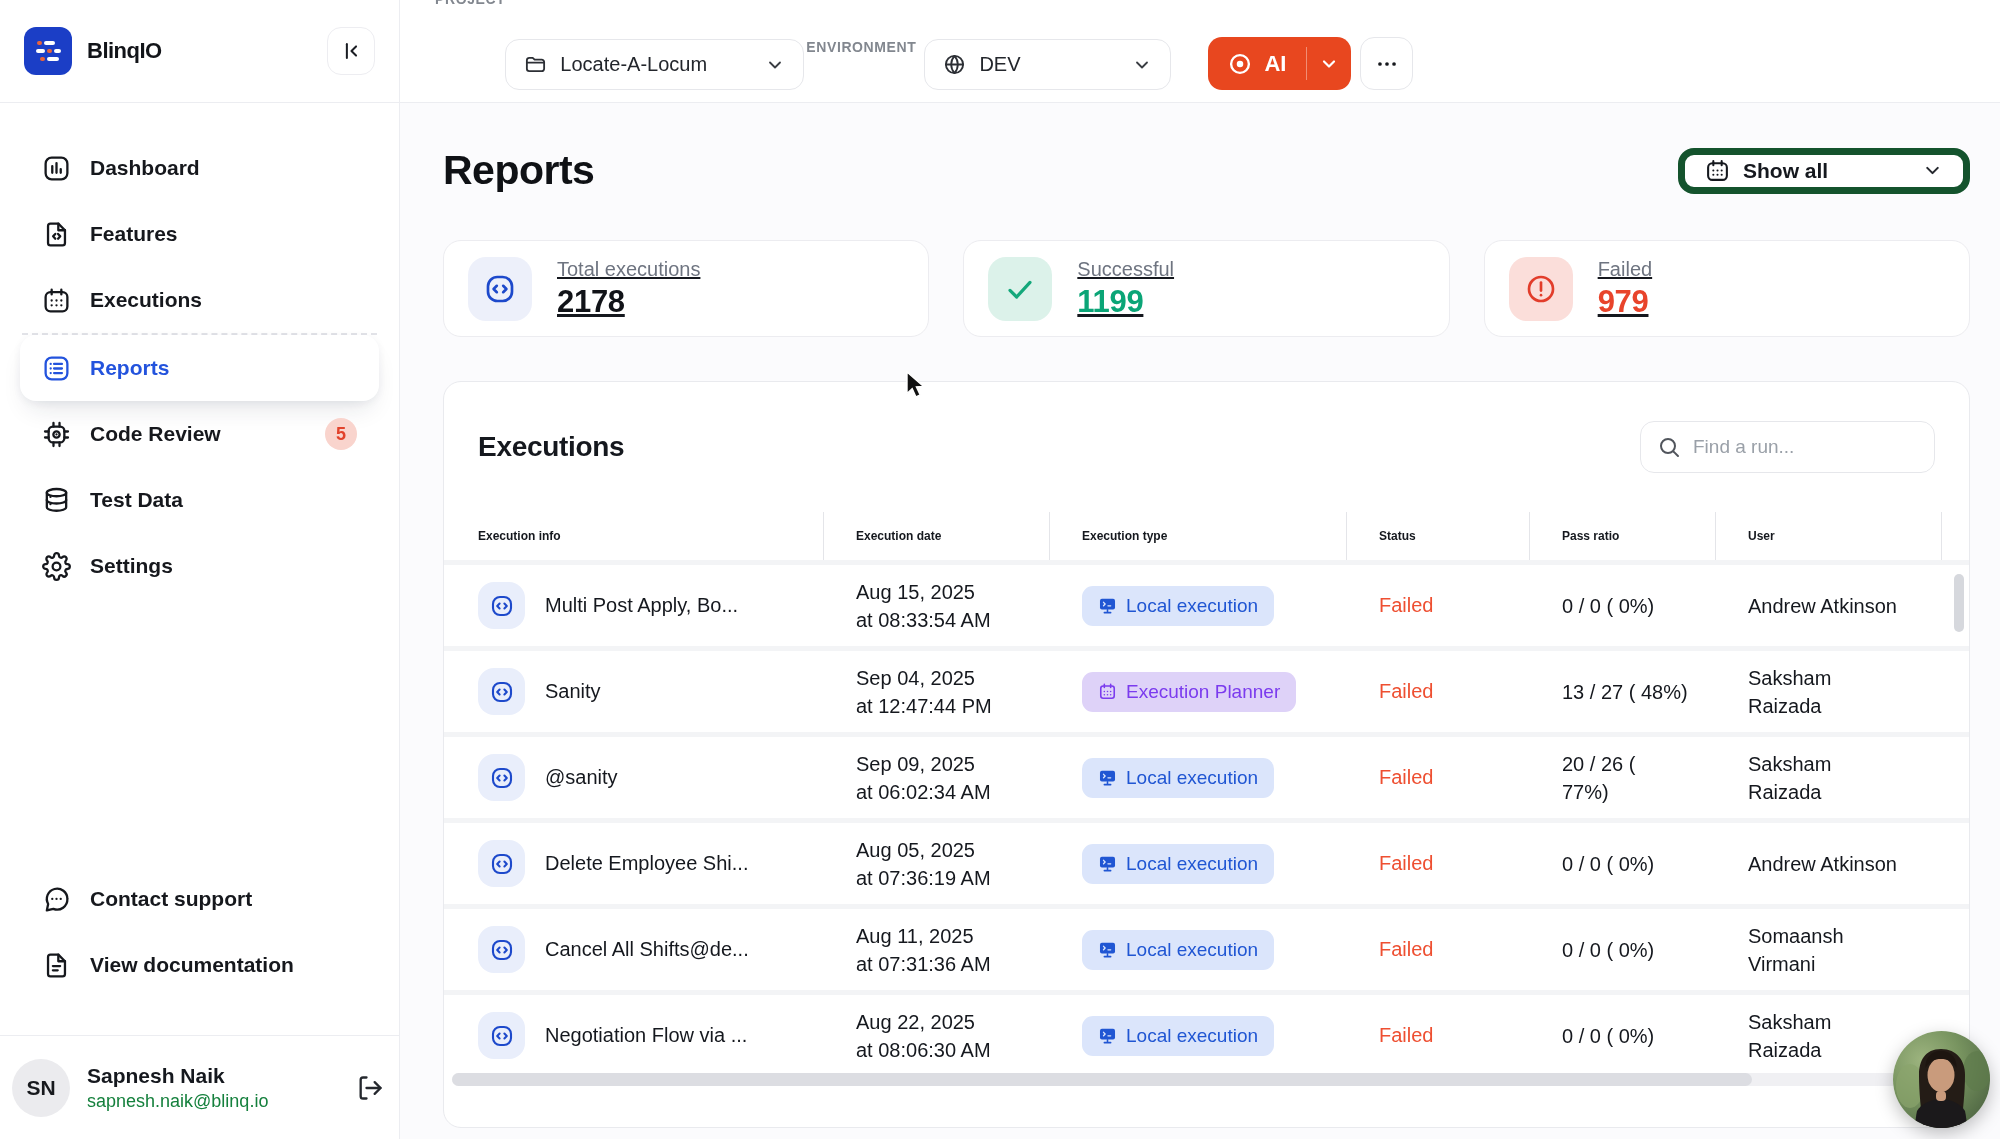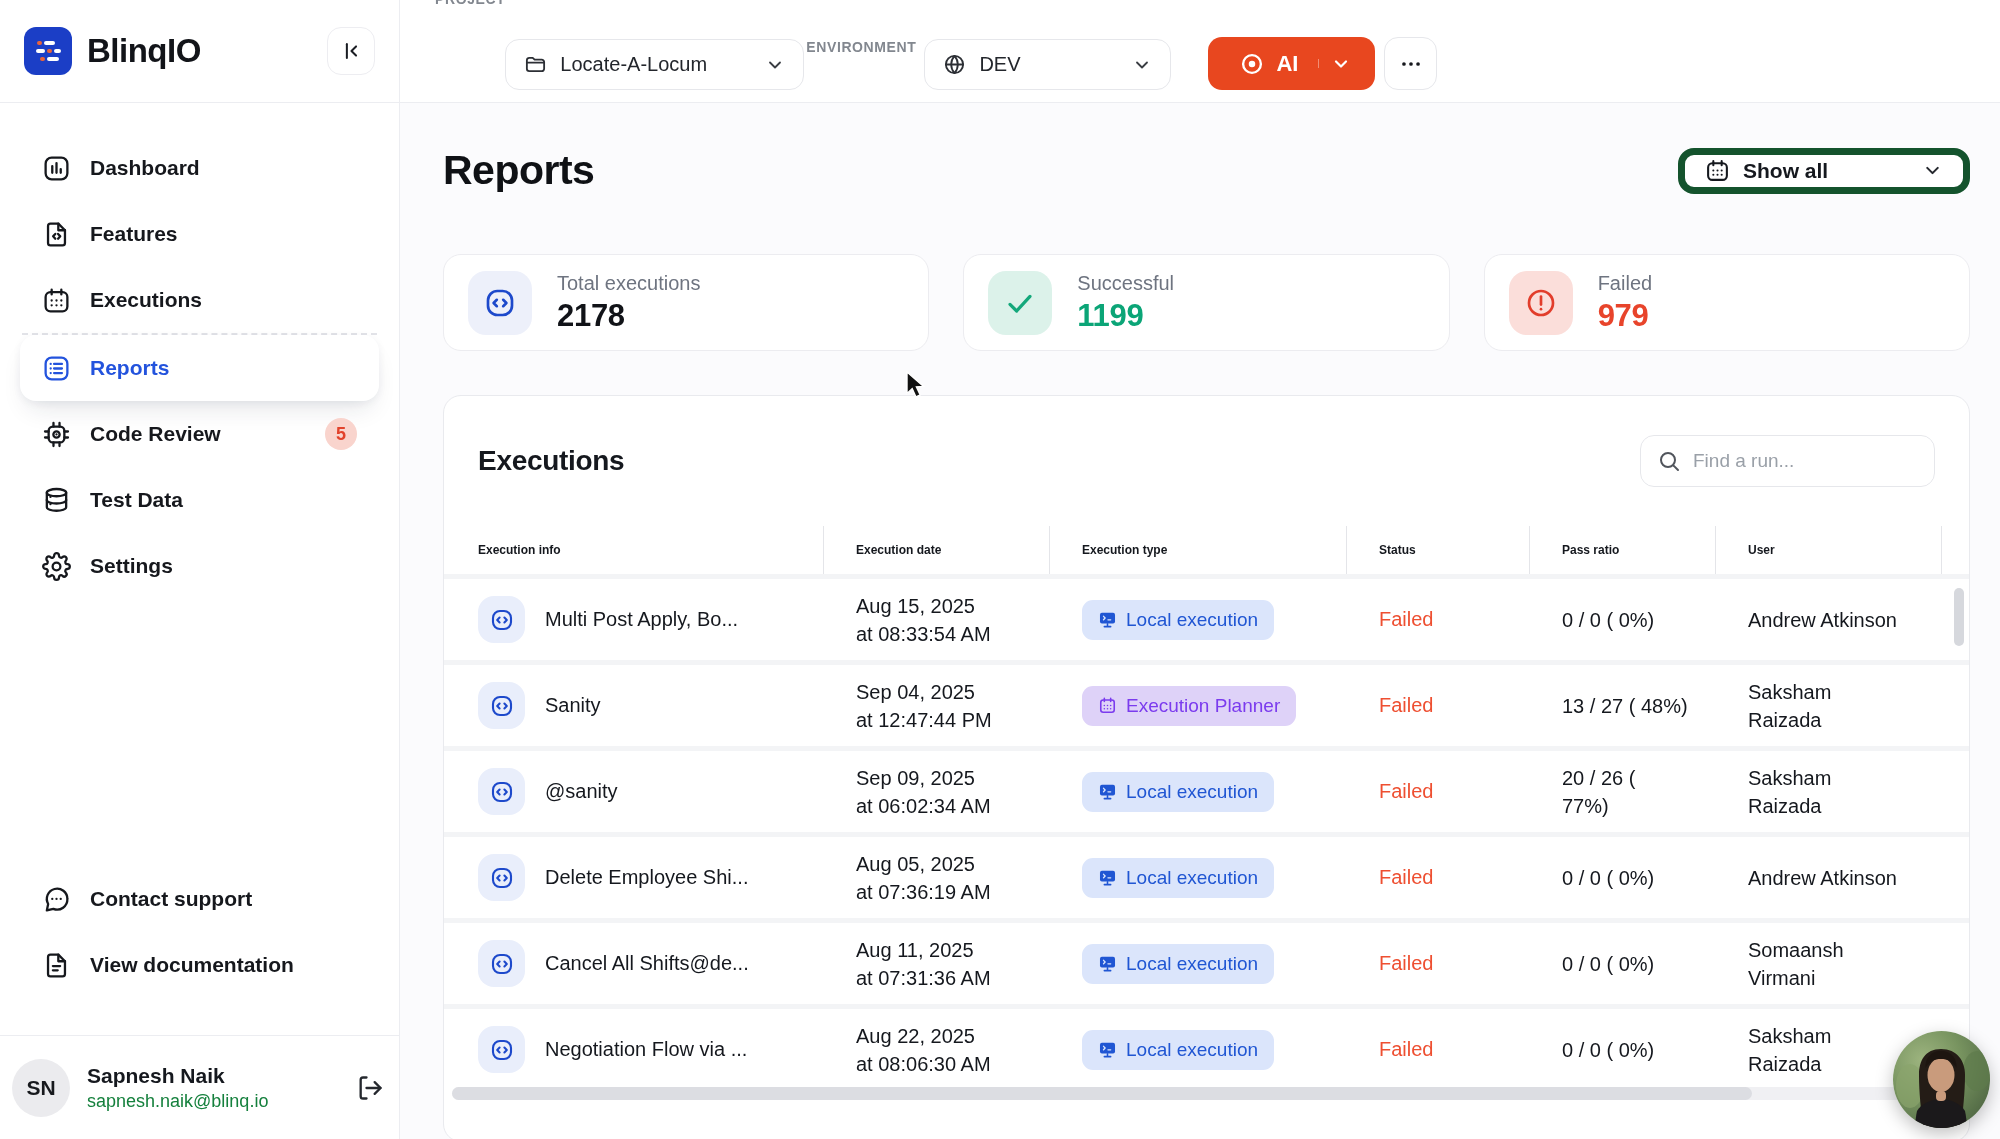--- a/index.html
+++ b/index.html
@@ -4,21 +4,21 @@
 <style>
   * { box-sizing: border-box; margin: 0; padding: 0; }
   html,body { width:2000px; height:1139px; }
   body { font-family:"Liberation Sans","DejaVu Sans",sans-serif; color:#15181e; }
   .app { position:relative; width:2000px; height:1139px; background:#fbfbfd; overflow:hidden; }
 
   
   .sidebar { position:absolute; left:0; top:0; width:400px; height:1139px; background:#fff; border-right:1px solid #ecedf1; z-index:5; }
   .logo-row { height:103px; border-bottom:1px solid #ecedf1; display:flex; align-items:center; padding:0 24px; }
   .logo-mark { width:48px; height:48px; flex:0 0 48px; }
-  .logo-text { margin-left:15px; font-size:33px; font-weight:800; letter-spacing:-0.5px; color:#121419; }
+  .logo-text { margin-left:15px; font-size:22px; font-weight:800; letter-spacing:-0.5px; color:#121419; }
   .collapse-btn { margin-left:auto; width:48px; height:48px; border:1px solid #ededf1; border-radius:14px; background:#fff; display:flex; align-items:center; justify-content:center; color:#1a1d23; cursor:pointer; }
   .nav { padding:32px 20px 0; }
   .nav-item { height:66px; display:flex; align-items:center; gap:19px; padding:0 22px; font-size:21px; font-weight:600; color:#16181d; border-radius:16px; cursor:pointer; }
   .nav-item .ic { width:29px; height:29px; flex:0 0 29px; }
   .nav-item.active { color:#2353dd; box-shadow:0 14px 26px -8px rgba(25,35,60,.12), 0 2px 8px rgba(25,35,60,.06); background:#fff; }
   .dashed-sep { border-top:2px dashed #e2e3e8; margin:0 2px; }
   .nav-badge { margin-left:auto; width:32px; height:32px; border-radius:50%; background:#f9d4cd; color:#e2422b; font-size:18px; font-weight:700; display:flex; align-items:center; justify-content:center; }
   .side-foot { position:absolute; left:20px; right:20px; top:866px; }
   .user-sec { position:absolute; left:0; right:0; bottom:0; height:104px; border-top:1px solid #ecedf1; display:flex; align-items:center; padding:0 12px; background:#fff; }
   .avatar { width:58px; height:58px; border-radius:50%; background:#ebebee; display:flex; align-items:center; justify-content:center; font-size:21px; font-weight:700; color:#17191d; }
@@ -29,35 +29,35 @@
 
   
   .topbar { position:absolute; left:400px; top:0; right:0; height:103px; background:#fff; border-bottom:1px solid #ecedf1; display:flex; align-items:flex-end; padding:0 0 12px 33px; }
   .hcol { display:flex; flex-direction:row; }
   .hlabel { font-size:14px; font-weight:600; letter-spacing:0.6px; color:#82878f; margin:0 0 7px 2px; }
   .select-pill { height:51px; border:1px solid #e6e7eb; border-radius:14px; background:#fff; display:flex; align-items:center; gap:13px; padding:0 18px; font-size:20px; font-weight:500; color:#23262c; cursor:pointer; }
   .select-pill .ic { width:23px; height:23px; color:#2c2f35; }
   .select-pill .chev { margin-left:auto; width:20px; height:20px; color:#3a3d43; }
   .pill-project { width:299px;margin-top:48px; }
   .pill-env { width:247px; margin-left:8px; }
-  .ai-btn { margin-left:37px; height:53px; border:none; border-radius:14px; background:#e8471f; color:#fff; display:flex; align-items:stretch; cursor:pointer; padding:12px; overflow:hidden; }
+  .ai-btn { margin-left:37px; height:53px; border:none; border-radius:14px; background:#e8471f; color:#fff; display:flex; align-items:stretch; cursor:pointer; padding:0; overflow:hidden; }
   .ai-main { display:flex; align-items:center; gap:11px; padding:0 20px 0 19px; font-size:22px; font-weight:700; color:#fff; }
   .ai-divider { width:1px; background:rgba(255,255,255,.38); margin:10px 0; }
   .ai-caret { width:44px; display:flex; align-items:center; justify-content:center; color:#fff; }
   .more-btn { margin-left:9px; width:53px; height:53px; border:1px solid #e6e7eb; border-radius:14px; background:#fff; display:flex; align-items:center; justify-content:center; color:#16181d; cursor:pointer; }
 
   
   .main { position:absolute; left:400px; top:103px; right:0; bottom:0; padding:0 30px 0 43px; }
   .page-head { padding-top:44px; display:flex; align-items:center; justify-content:space-between; }
   .page-title { font-size:41px; font-weight:800; letter-spacing:-0.5px; color:#0f1115; }
   .filter-pill { width:292px; height:46px; border:7px solid #14532d; border-radius:16px; background:#fff; display:flex; align-items:center; gap:13px; padding:0 20px; font-size:21px; font-weight:600; color:#15181e; cursor:pointer; }
   .filter-pill .ic { width:25px; height:25px; }
   .filter-pill .chev { margin-left:auto; width:21px; height:21px; color:#25282e; }
 
-  .stats { margin-top:60px; display:flex; gap:34px; }
+  .stats { margin-top:46px; display:flex; gap:34px;text-decoration:underline; }
   .stat-card { flex:1; height:97px; background:#fff; border:1px solid #ececf0; border-radius:18px; display:flex; align-items:center; padding:0 24px; }
   .stat-ic { width:64px; height:64px; border-radius:18px; display:flex; align-items:center; justify-content:center; }
   .stat-ic .ic { width:32px; height:32px; }
   .stat-ic.blue { background:#edf0fa; color:#1d49cb; }
   .stat-ic.green { background:#dcf2ea; color:#14a87b; }
   .stat-ic.red { background:#fbdeda; color:#e23d2b; }
   .stat-text { margin-left:25px; }
   .stat-label { font-size:20px; font-weight:500; color:#6e7480; }
   .stat-value { font-size:31px; font-weight:800; margin-top:3px; letter-spacing:-0.3px; }
   .v-dark { color:#111318; } .v-green { color:#0ba577; } .v-red { color:#e8442b; }

